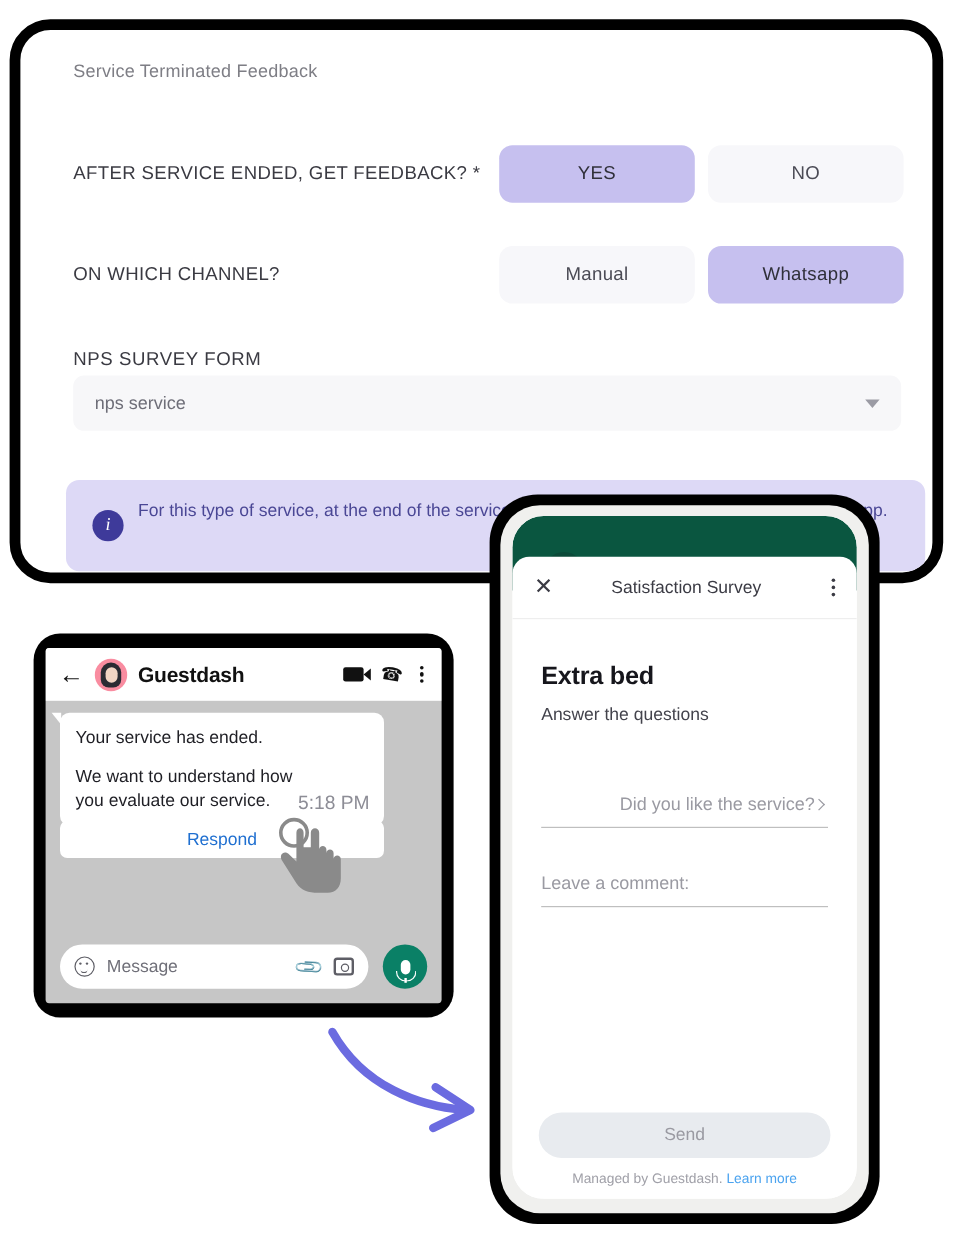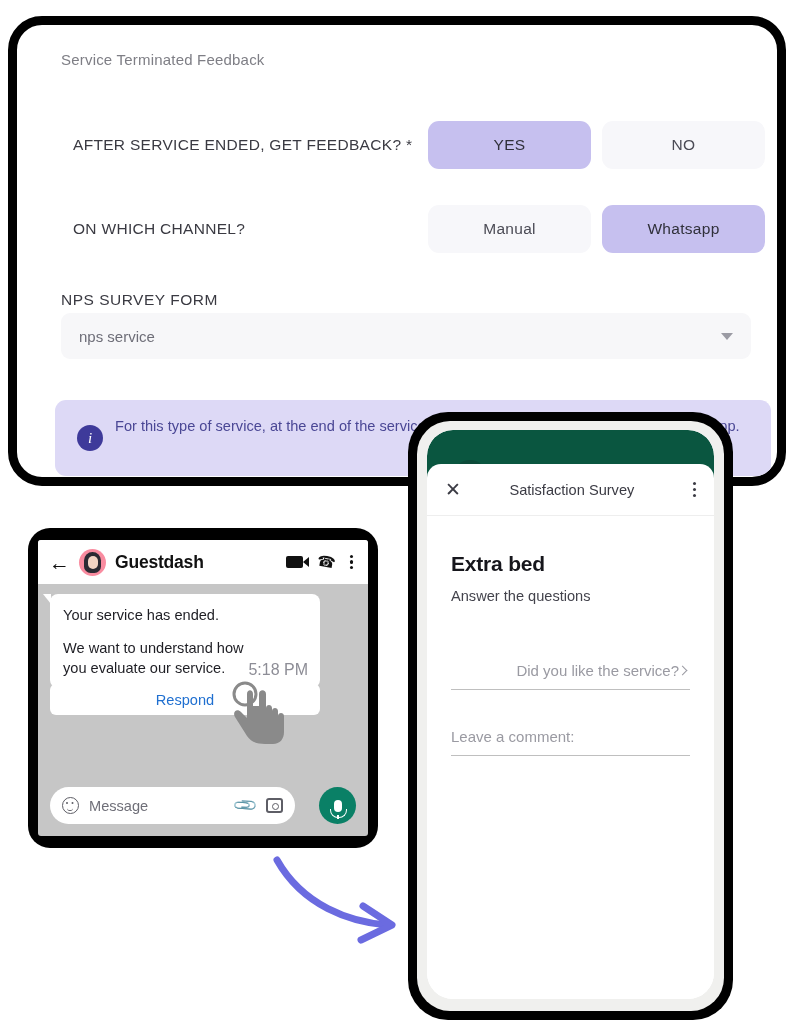--- a/index.html
+++ b/index.html
@@ -17,21 +17,21 @@
     width: 778px; height: 470px;
     background: #ffffff;
     border: 9px solid #000000;
     border-radius: 34px;
     overflow: hidden;
   }
   .card-title {
     position: absolute; left: 44px; top: 26px;
     font-size: 15px; color: #7e7e85; letter-spacing: .2px;
   }
-  .form-row { position: absolute; left: 44px; width: 690px; height: 48px; margin-left: 12px; }
+  .form-row { position: absolute; left: 44px; width: 690px; height: 48px; }
   .row-label {
     position: absolute; left: 0; top: 50%; transform: translateY(-50%);
     font-size: 15.5px; color: #3a3a42; letter-spacing: .3px;
   }
   .seg {
     position: absolute; top: 0; height: 48px;
     border-radius: 11px;
     display: flex; align-items: center; justify-content: center;
     font-size: 15.5px; letter-spacing: .3px;
     cursor: pointer; user-select: none;
@@ -136,21 +136,21 @@
   .respond-btn {
     position: absolute; left: 12px; top: 100px; width: 270px; height: 31px;
     background: #fff; border-radius: 6px;
     display: flex; align-items: center; justify-content: center;
     color: #1f6fd0; font-size: 14.6px; cursor: pointer;
   }
   .cursor-hand { position: absolute; left: 185px; top: 94px; width: 80px; height: 72px; }
 
   .wa-inputbar {
     position: absolute; left: 12px; right: 12px; bottom: 12px; height: 37px;
-    display: flex; align-items: center; gap: 24px;
+    display: flex; align-items: center; gap: 12px;
   }
   .wa-input {
     flex: 1 1 auto; height: 37px; background: #fff; border-radius: 19px;
     display: flex; align-items: center; padding: 0 12px; gap: 10px;
   }
   .emoji-ic {
     width: 17px; height: 17px; border-radius: 50%;
     border: 1.8px solid #5e5e66; position: relative; flex: 0 0 auto;
   }
   .emoji-ic:before {
@@ -371,19 +371,26 @@
             <div class="sv-sub">Answer the questions</div>
 
             <div class="sv-q">
               <span class="sv-q-label">Did you like the service?</span>
               <span class="sv-q-chev"></span>
             </div>
 
             <div class="sv-comment">Leave a comment:</div>
           </div>
 
+          <div class="sv-footer">
+            <div class="sv-send">Send</div>
+            <div class="sv-managed">
+              <span>Managed by Guestdash.</span>
+              <span class="sv-learn">Learn more</span>
+            </div>
+          </div>
         </div>
 
       </div>
     </div>
   </div>
 
 </div>
 
 </body></html>

